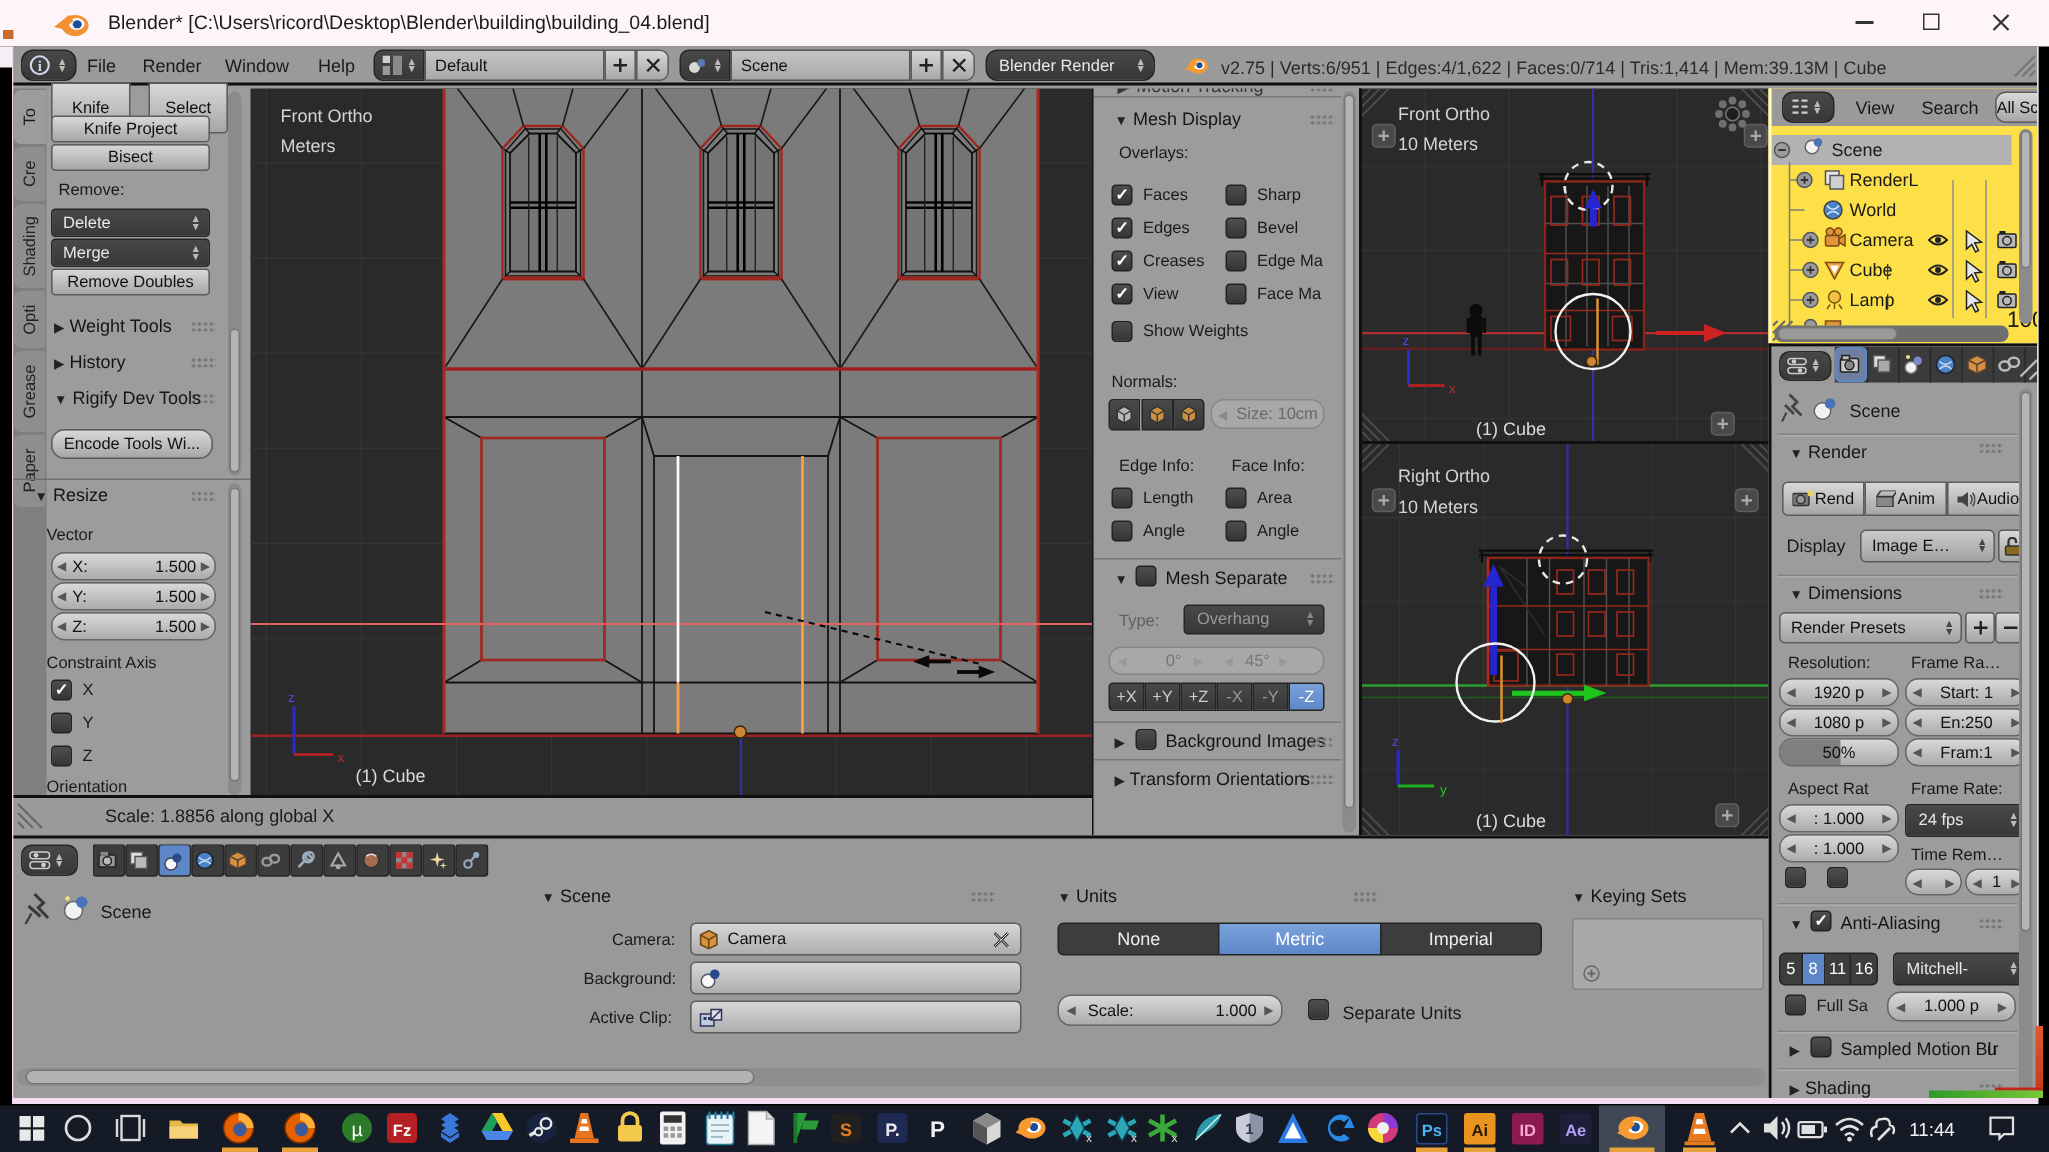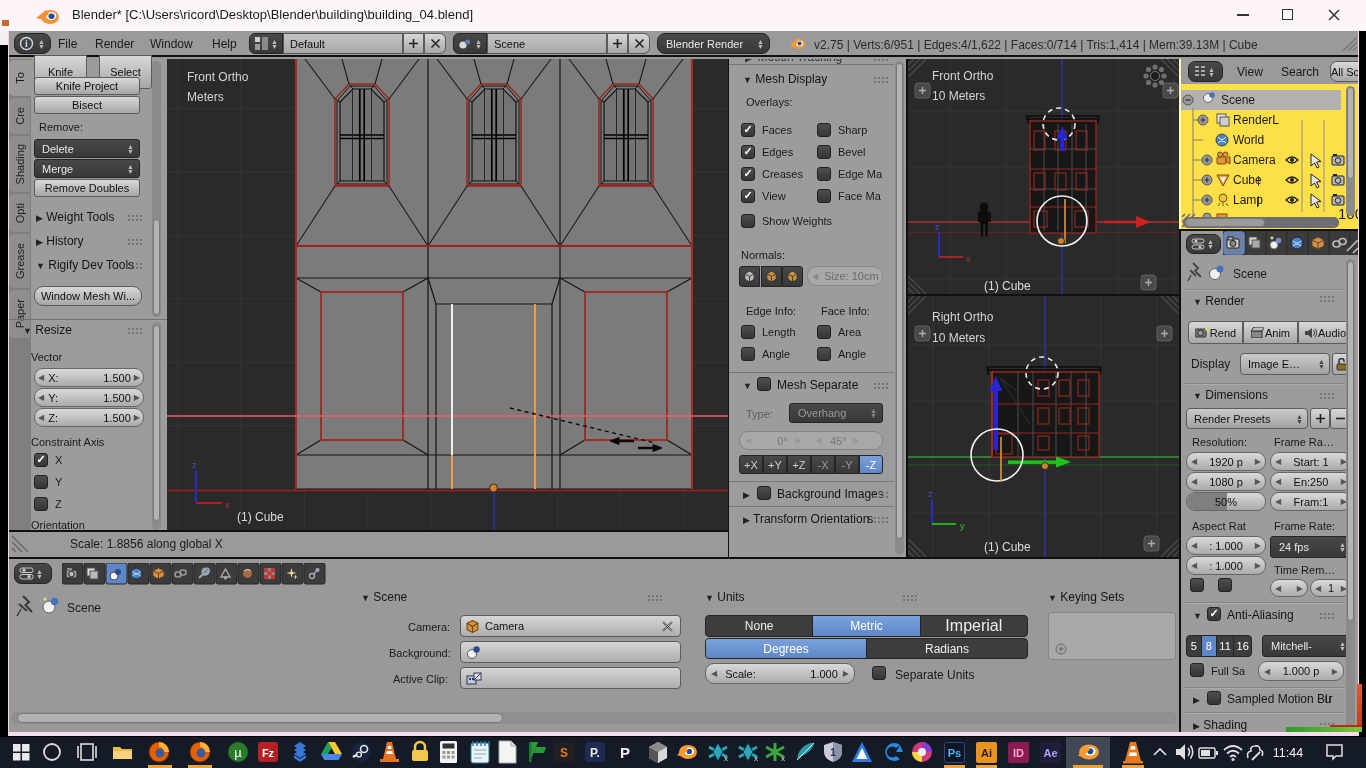--- a/index.html
+++ b/index.html
@@ -141,21 +141,21 @@
         <span style="margin-left:7px">Merge</span>
         <div style="margin-right:5px;color:#bbb;font-size:7px;line-height:5px">▲<br>▼</div>
       </div>
     <div class="btn ab" style="left:25px;top:120px;width:106px;height:18px">Remove Doubles</div>
     <div class="ph" style="left:27px;top:151px"><span class="tri">▶</span> Weight Tools</div>
     <div class="dots" style="left:118px;top:155px"></div>
     <div class="ph" style="left:27px;top:175px"><span class="tri">▶</span> History</div>
     <div class="dots" style="left:118px;top:179px"></div>
     <div class="dots" style="left:118px;top:203px"></div>
       <div class="ph" style="left:27px;top:199px"><span class="tri">▼</span> Rigify Dev Tools</div>
-    <div class="btn ab" style="left:25px;top:227px;width:108px;height:20px;border-radius:9px">Window Mesh Wi...</div>
+    <div class="btn ab" style="left:25px;top:227px;width:108px;height:20px;border-radius:9px">Encode Tools Wi...</div>
     <div class="ab" style="left:143px;top:2px;width:9px;height:256px;background:#8b8b8b;border-radius:5px"></div>
     <div class="ab" style="left:144px;top:160px;width:7px;height:96px;background:#b4b4b4;border:1px solid #777;border-radius:5px"></div>
     <div class="ab" style="left:0;top:260px;width:158px;height:1px;background:#6f6f6f"></div>
     <div class="ph" style="left:14px;top:264px"><span class="tri">▼</span> Resize</div>
     <div class="dots" style="left:118px;top:268px"></div>
     <div class="lbl" style="left:22px;top:292px">Vector</div>
     <div class="pill ab" style="left:25px;top:309px;width:110px;height:19px">
         <span style="color:#555;font-size:8px;margin-left:3px">◀</span>
         <span style="margin-left:4px">X:</span>
         <span style="margin-left:auto">1.500</span>
@@ -866,25 +866,21 @@
           <rect x="6" y="7" width="2" height="2" fill="#335"></rect>
           <rect x="8" y="2" width="7" height="7" fill="#dde" stroke="#335"></rect>
           <path d="M8 9 L15 2" stroke="#335"></path>
         </svg>
     </div>
     <div class="ph" style="left:696px;top:31px"><span class="tri">▼</span> Units</div>
     <div class="dots" style="left:893px;top:35px"></div>
     <div class="ab" style="left:696px;top:56px;width:323px;height:22px;border:1px solid #252525;border-radius:4px;display:flex;overflow:hidden;background:#3d3d3d">
       <div style="flex:1;display:flex;align-items:center;justify-content:center;color:#eee;font-size:12px;border-right:1px solid #252525">None</div>
       <div style="flex:1;display:flex;align-items:center;justify-content:center;color:#fff;font-size:12px;border-right:1px solid #252525;background:linear-gradient(#7aa2dc,#5e87c8)">Metric</div>
-      <div style="flex:1;display:flex;align-items:center;justify-content:center;color:#eee;font-size:16px">Imperial</div>
-    </div>
-    <div class="ab" style="left:696px;top:79px;width:323px;height:21px;border:1px solid #252525;border-radius:4px;display:flex;overflow:hidden;background:#3d3d3d">
-      <div style="flex:1;display:flex;align-items:center;justify-content:center;color:#fff;font-size:12px;border-right:1px solid #252525;background:linear-gradient(#7aa2dc,#5e87c8)">Degrees</div>
-      <div style="flex:1;display:flex;align-items:center;justify-content:center;color:#eee;font-size:12px">Radians</div>
+      <div style="flex:1;display:flex;align-items:center;justify-content:center;color:#eee;font-size:12px">Imperial</div>
     </div>
     <div class="pill ab" style="left:696px;top:104px;width:150px;height:21px">
         <span style="color:#555;font-size:8px;margin-left:5px">◀</span>
         <span style="margin-left:8px">Scale:</span>
         <span style="margin-left:auto">1.000</span>
         <span style="color:#555;font-size:8px;margin-left:5px;margin-right:5px">▶</span>
       </div>
     <div class="chk" style="left:863px;top:107px"></div>
     <div class="lbl" style="left:886px;top:109px;font-size:12px">Separate Units</div>
     <div class="ph" style="left:1039px;top:31px"><span class="tri">▼</span> Keying Sets</div>

